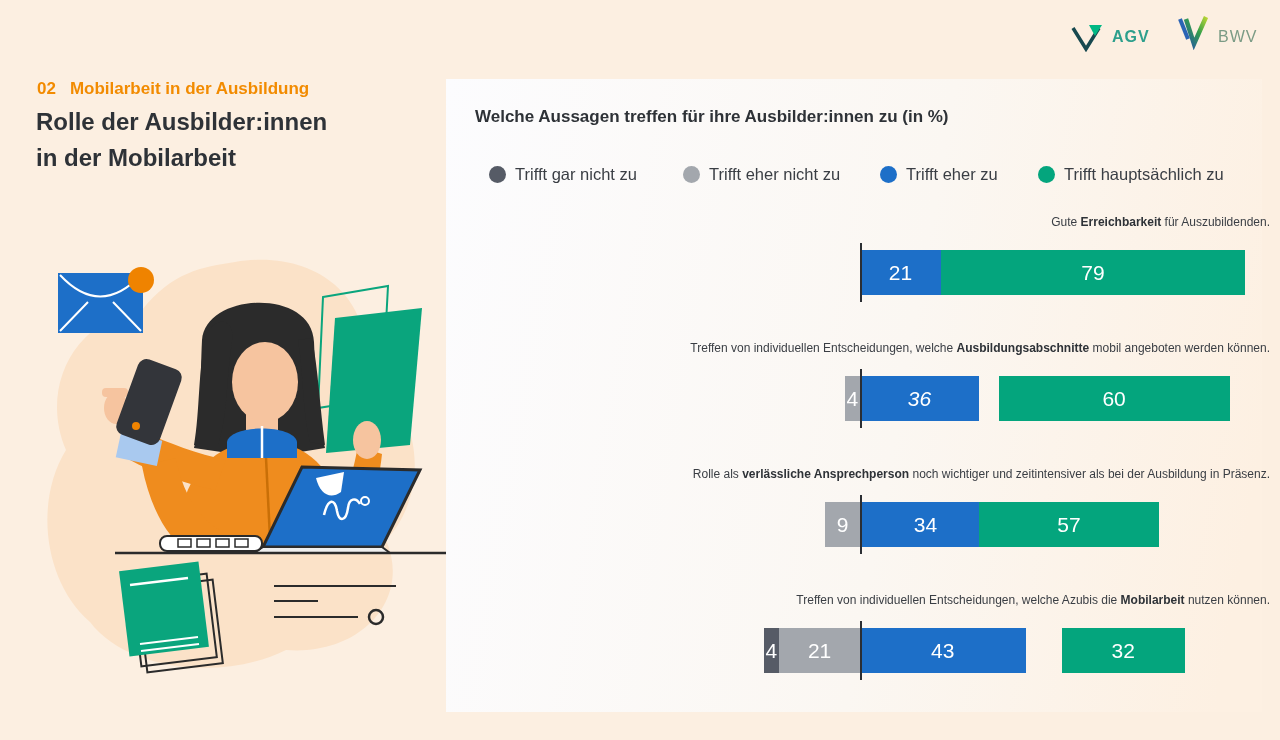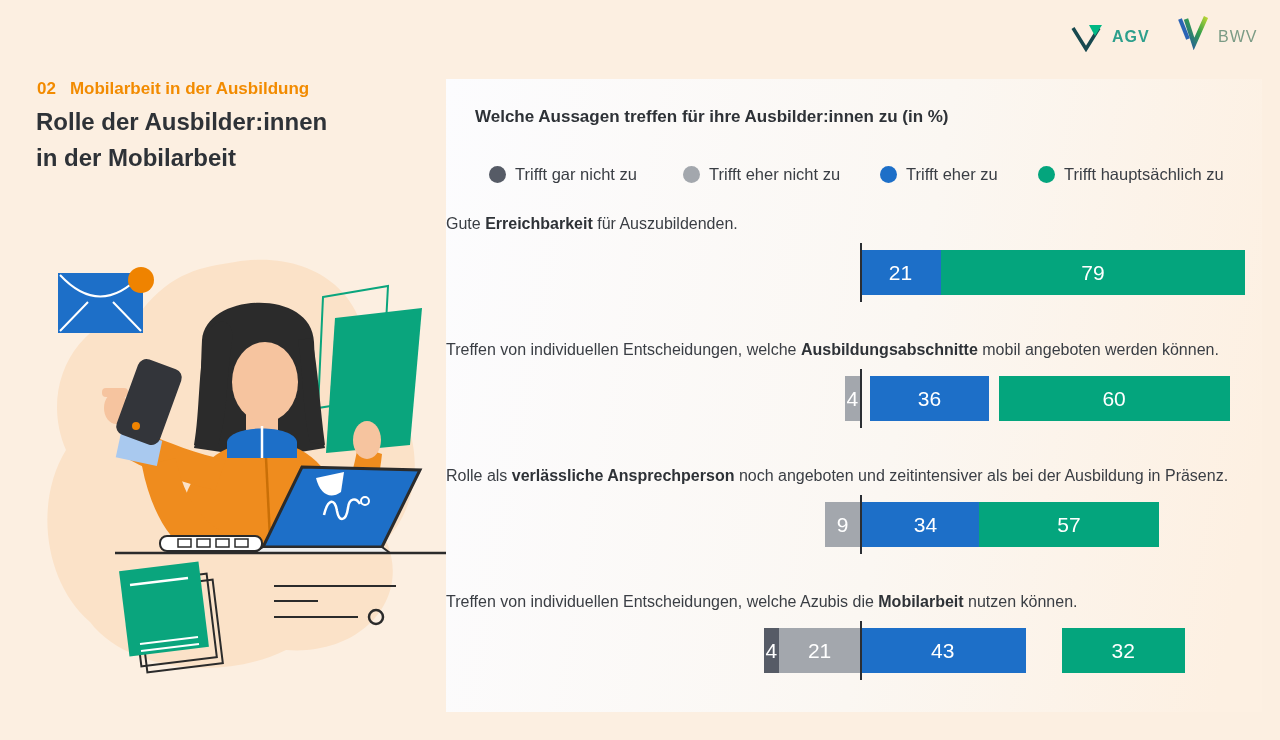--- a/index.html
+++ b/index.html
@@ -27,21 +27,21 @@
   }
   .chart-title{position:absolute;left:29px;top:28px;font-size:17px;font-weight:700;color:#2e3237;white-space:nowrap}
   .legend{position:absolute;left:0;top:86px;width:100%;height:20px}
   .legend-item{position:absolute;display:flex;align-items:center;gap:9px}
   .legend-item:nth-child(1){left:43px}
   .legend-item:nth-child(2){left:237px}
   .legend-item:nth-child(3){left:434px}
   .legend-item:nth-child(4){left:592px}
   .legend-dot{width:17px;height:17px;border-radius:50%;flex:0 0 auto}
   .legend-label{font-size:16.5px;color:#3a3e44;white-space:nowrap}
-  .row-label{position:absolute;left:0;width:100%;text-align:left;font-size:16px;color:#3a3e44;white-space:nowrap}
+  .row-label{position:absolute;left:8px;width:100%;text-align:right;font-size:12px;color:#3a3e44;white-space:nowrap}
   .row-label b{color:#2e3237}
   .bar-track{position:absolute;left:0;width:100%;height:45px}
   .seg{
     position:absolute;top:0;height:45px;z-index:1;
     color:#fff;font-size:21px;line-height:45px;text-align:center;white-space:nowrap;
   }
   .seg.neg-divider{border-right:1px solid rgba(255,255,255,.65)}
   .axis{position:absolute;left:414px;top:-7px;width:2px;height:59px;background:#2b2e33;z-index:3}
   .rl-0{top:136px}.rl-1{top:262px}.rl-2{top:388px}.rl-3{top:514px}
   .bt-0{top:171px}.bt-1{top:297px}.bt-2{top:423px}.bt-3{top:549px}
@@ -188,25 +188,25 @@
   <div class="bar-track bt-0">
       <div class="axis"></div>
       <div class="seg" style="left: 414px; width: 80.85px; background: rgb(29, 111, 200);">21</div>
       <div class="seg" style="left: 494.85px; width: 304.15px; background: rgb(4, 165, 125);">79</div>
     </div>
 
   <div class="row-label rl-1"><span>Treffen von individuellen Entscheidungen, welche </span><b>Ausbildungsabschnitte</b><span> mobil angeboten werden können.</span></div>
   <div class="bar-track bt-1">
       <div class="axis"></div>
       <div class="seg" style="left: 398.6px; width: 15.4px; background: rgb(163, 167, 173);">4</div>
-      <div class="seg" style="left: 424px; width: 119px; background: rgb(29, 111, 200);">36</div>
+      <div class="seg" style="left: 414px; width: 119px; background: rgb(29, 111, 200); font-style: italic;">36</div>
       <div class="seg" style="left: 552.6px; width: 231px; background: rgb(4, 165, 125);">60</div>
     </div>
 
-  <div class="row-label rl-2"><span>Rolle als </span><b>verlässliche Ansprechperson</b><span> noch angeboten und zeitintensiver als bei der Ausbildung in Präsenz.</span></div>
+  <div class="row-label rl-2"><span>Rolle als </span><b>verlässliche Ansprechperson</b><span> noch wichtiger und zeitintensiver als bei der Ausbildung in Präsenz.</span></div>
   <div class="bar-track bt-2">
       <div class="axis"></div>
       <div class="seg" style="left: 379.35px; width: 34.65px; background: rgb(163, 167, 173);">9</div>
       <div class="seg" style="left: 414px; width: 130.9px; background: rgb(29, 111, 200);">34</div>
       <div class="seg" style="left: 533px; width: 180px; background: rgb(4, 165, 125);">57</div>
     </div>
 
   <div class="row-label rl-3"><span>Treffen von individuellen Entscheidungen, welche Azubis die </span><b>Mobilarbeit</b><span> nutzen können.</span></div>
   <div class="bar-track bt-3">
       <div class="axis"></div>

